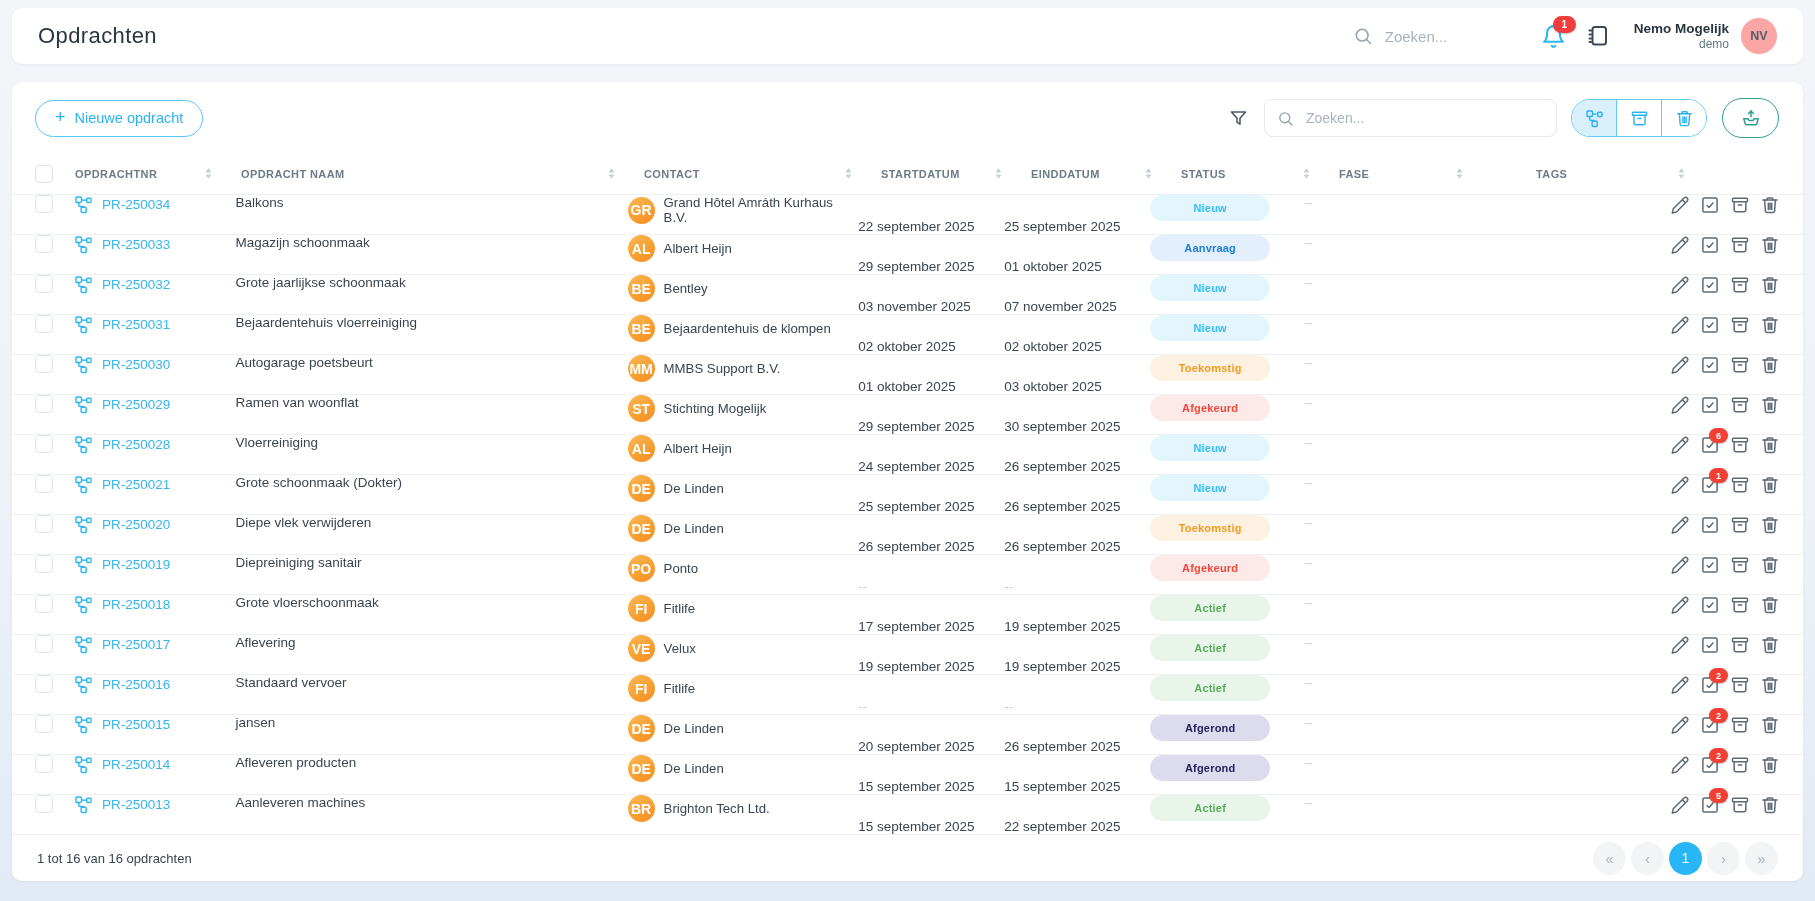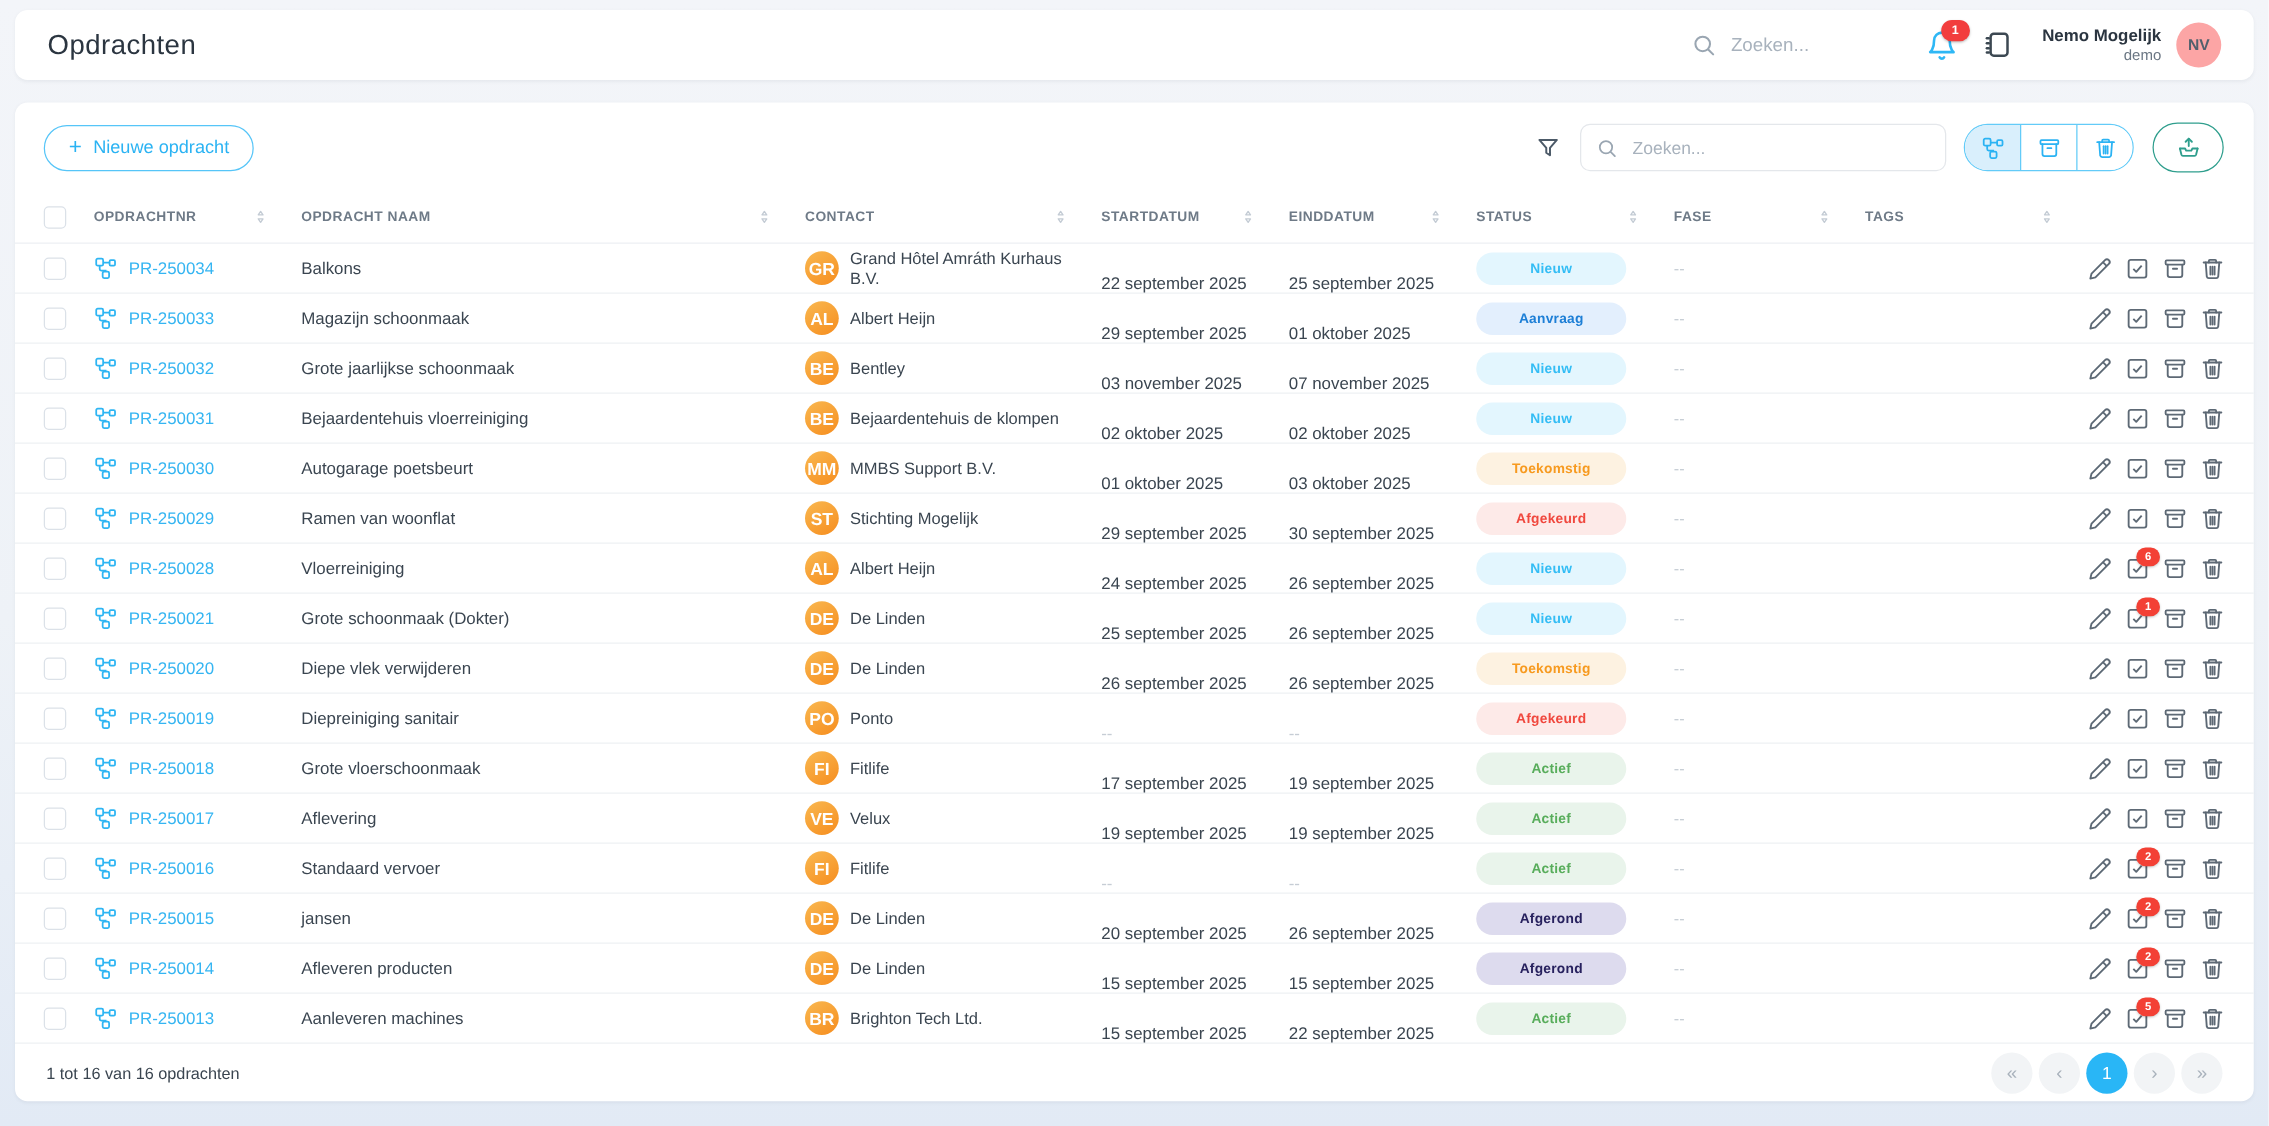--- a/index.html
+++ b/index.html
@@ -62,26 +62,26 @@
 
   
   .c-check{width:40px;padding-right:0;}
   .c-nr{width:166px;}
   .c-name{width:403px;gap:23px;}
   .c-contact{width:237px;}
   .c-start{width:150px;}
   .c-end{width:150px;}
   .c-status{width:158px;}
   .c-fase{width:153px;}
-  .c-tags{width:178px;}
+  .c-tags{width:178px;margin-left:44px;}
   .c-actions{flex:1;justify-content:flex-end;padding-right:0;}
 
   
   .tbody{flex:1;}
-  .row{display:flex;align-items:center;height:40px;padding:0 23px;border-bottom:1px solid #eef1f4;box-sizing:border-box;}
+  .row{display:flex;align-items:flex-start;height:40px;padding:0 23px;border-bottom:1px solid #eef1f4;box-sizing:border-box;}
   .cell{display:flex;align-items:center;box-sizing:border-box;}
   .checkbox{width:18px;height:18px;border:1.5px solid #dbe1e8;border-radius:4px;background:#fff;box-sizing:border-box;cursor:pointer;}
   .nr-cell{gap:9px;}
   .nr-icon{color:#2eb5f3;}
   .nr-icon svg{width:19px;height:19px;}
   .nr-link{font-size:13.5px;color:#35b5f2;text-decoration:none;cursor:pointer;}
   .name-text{font-size:13.5px;color:#3a4550;}
   .contact-cell{gap:9px;}
   .c-avatar{width:27px;height:27px;border-radius:50%;background:linear-gradient(145deg,#f9b851,#f68d1e);color:#fff;font-size:14px;
     font-weight:bold;display:flex;align-items:center;justify-content:center;flex:none;}

